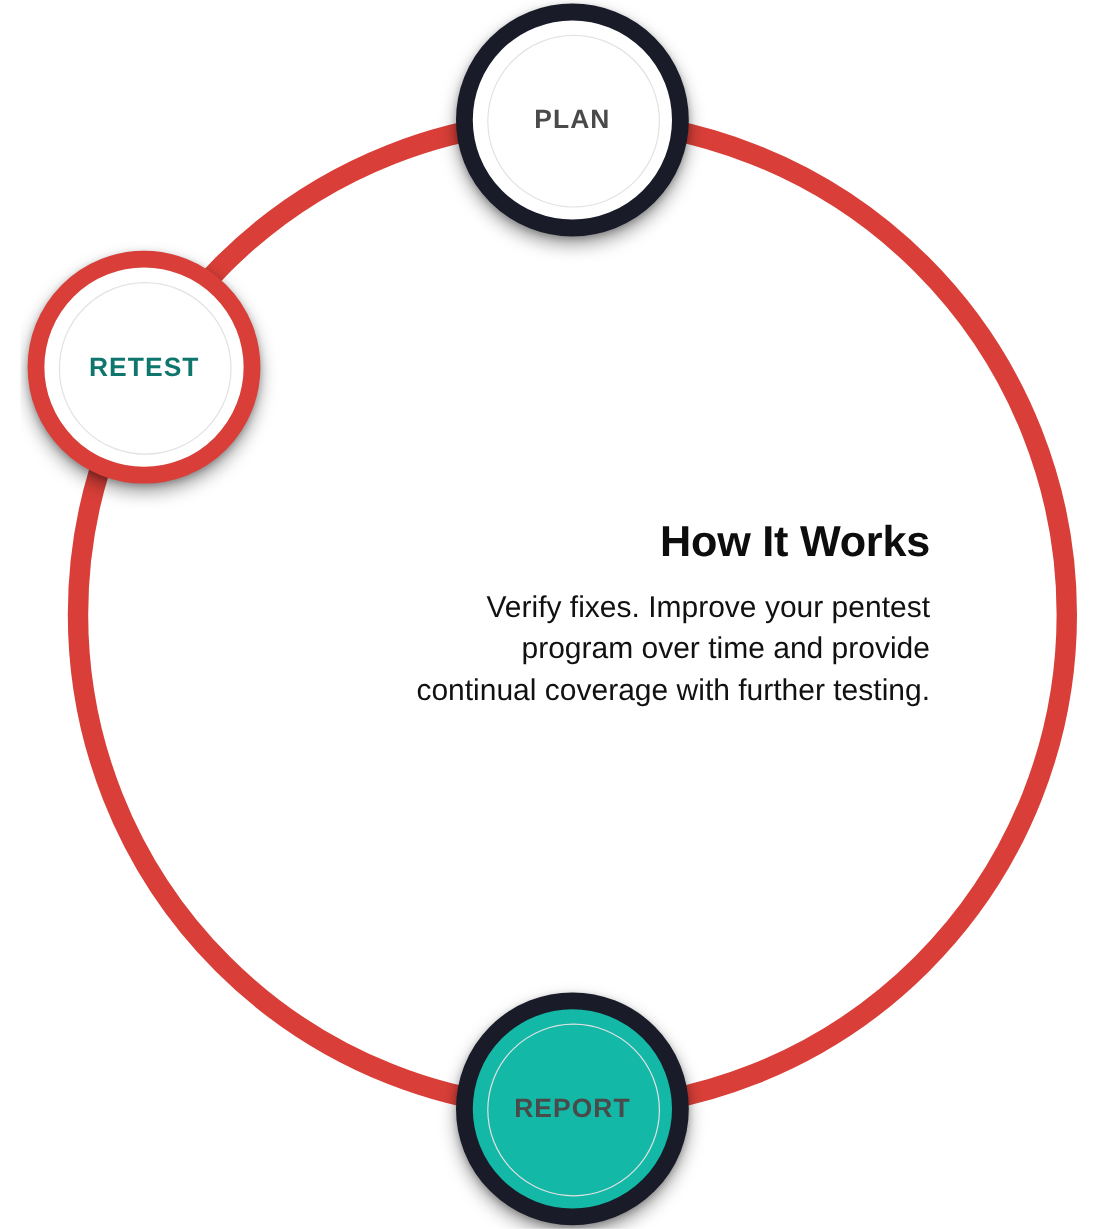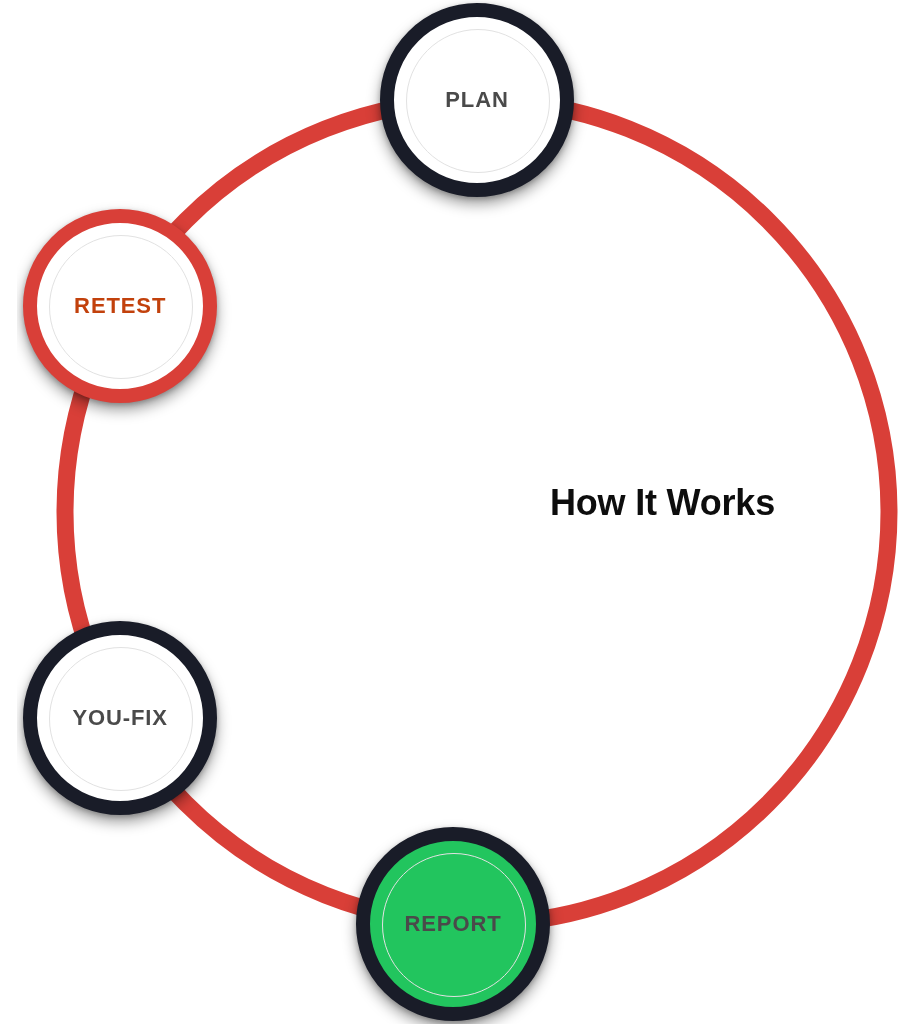--- a/index.html
+++ b/index.html
@@ -119,32 +119,33 @@
     <circle cx="460" cy="512" r="412" fill="none" stroke="#d93f38" stroke-width="17"></circle>
   </svg>
 
   <div class="node node-plan" style="left: 460px; top: 100px; border-color: rgb(25, 28, 40); background: rgb(255, 255, 255);">
     <span class="node-inner-ring" style="border-color: rgb(226, 226, 226);"></span>
     <span class="node-label" style="color: rgb(74, 74, 74);">PLAN</span>
   </div>
 
 
 
-  <div class="node node-report" style="left: 436px; top: 924px; border-color: rgb(25, 28, 40); background: #22c55e;">
+  <div class="node node-report" style="left: 460px; top: 924px; border-color: rgb(25, 28, 40); background: #14b8a6;">
     <span class="node-inner-ring" style="border-color: rgb(226, 226, 226);"></span>
     <span class="node-label" style="color: rgb(74, 74, 74);">REPORT</span>
   </div>
 
-  <div class="node node-youfix" style="left: 103.198px; top: 718px; border-color: rgb(25, 28, 40); background: rgb(255, 255, 255);">
-    <span class="node-inner-ring" style="border-color: rgb(226, 226, 226);"></span>
-    <span class="node-label" style="color: rgb(74, 74, 74);">YOU-FIX</span>
-  </div>
 
   <div class="node node-retest is-active" style="left: 103.198px; top: 306px; border-color: rgb(217, 63, 56); background: rgb(255, 255, 255);">
     <span class="node-inner-ring" style="border-color: rgb(226, 226, 226);"></span>
-    <span class="node-label" style="color: #c2410c;">RETEST</span>
+    <span class="node-label" style="color: #0f766e;">RETEST</span>
   </div>
 
   <div id="center-block">
     <div id="center-title" style="color: rgb(13, 13, 13);">How It Works</div>
+    <div id="center-desc" style="color: rgb(17, 17, 17);">
+      <span class="line">Verify fixes. Improve your pentest</span>
+      <span class="line">program over time and provide</span>
+      <span class="line">continual coverage with further testing.</span>
+    </div>
   </div>
 
 </div>
 
 </body></html>

